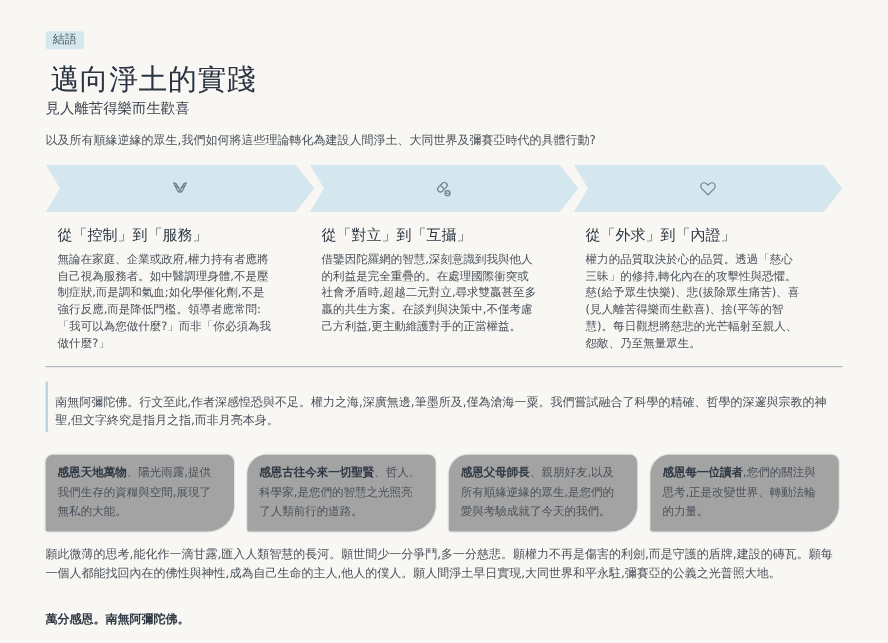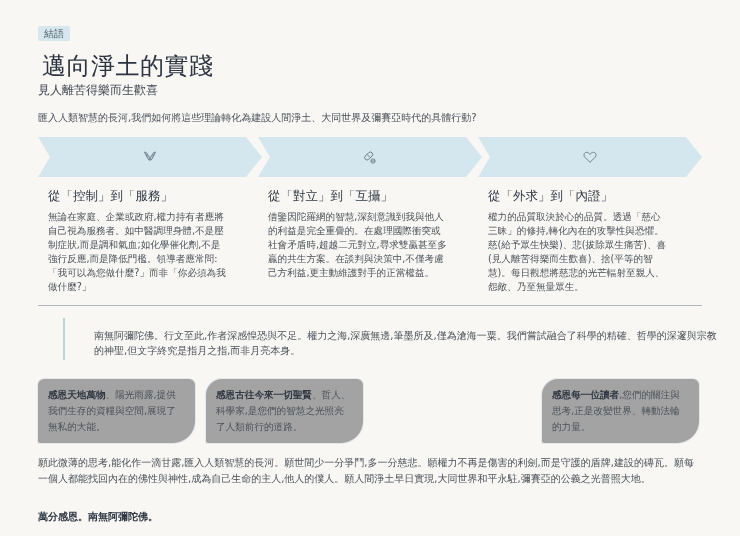--- a/index.html
+++ b/index.html
@@ -39,22 +39,22 @@
   .chev svg { width: 16px; height: 16px; }
   .step-title {
     margin: 10px 0 0 10px; font-size: 12.5px; line-height: 18px; color: #2e3742; white-space: nowrap;
   }
   .step-body {
     margin: 5px 0 0 10px; width: 180px; font-size: 9.6px; line-height: 14px; color: #4a5159;
   }
   .divider { position: absolute; left: 0; top: 305px; width: 664px; height: 1px; background: #b0b7bd; }
   .quote {
     position: absolute; left: 0; top: 318px; width: 660px; height: 42px;
-    border-left: 2px solid #b8d6e0; padding-left: 29px; box-sizing: border-box;
-    font-size: 10px; line-height: 15px; color: #4a5159; padding-top: 10px; margin-left: 25px;
+    border-left: 2px solid #b8d6e0; padding-left: 6px; box-sizing: border-box;
+    font-size: 10px; line-height: 15px; color: #4a5159; padding-top: 10px;
   }
   .thanks { position: absolute; left: 0; top: 379px; width: 664px; height: 64px; }
   .tcard {
     position: absolute; top: 0; height: 64px; width: 157px; box-sizing: border-box;
     background: #a3a3a3;
     border-radius: 16px 6px 22px 2px;
     padding: 8px 10px 0 10px;
     font-size: 9.6px; line-height: 16px; color: #4a5159;
     box-shadow: 0 0 0 1px rgba(160,190,200,0.25);
   }
@@ -69,21 +69,21 @@
     font-size: 10px; line-height: 14px; font-weight: 700; color: #2e3742; margin-top: 16px;
   }
 </style>
 </head>
 <body>
 
 <div class="page">
   <span class="badge">結語</span>
   <h1 class="title">邁向淨土的實踐</h1>
   <div class="subtitle">見人離苦得樂而生歡喜</div>
-  <div class="intro">匯入人類智慧的長河,我們如何將這些理論轉化為建設人間淨土、大同世界及彌賽亞時代的具體行動?</div>
+  <div class="intro">以及所有順緣逆緣的眾生,我們如何將這些理論轉化為建設人間淨土、大同世界及彌賽亞時代的具體行動?</div>
 
   <div class="steps">
     <div class="step" style="left:0">
       <div class="chev">
         <svg viewBox="0 0 24 24" fill="none" stroke="#6b7a86" stroke-width="1.4" stroke-linejoin="round" stroke-linecap="round">
           <path d="M4 5 L9 15 L11 17 L11 12 L7 6 Z"></path>
           <path d="M20 5 L15 15 L13 17 L13 12 L17 6 Z"></path>
           <path d="M5.5 8 L9 11"></path>
             <path d="M18.5 8 L15 11"></path>
         </svg>
@@ -118,20 +118,23 @@
 
   <div class="quote">南無阿彌陀佛。行文至此,作者深感惶恐與不足。權力之海,深廣無邊,筆墨所及,僅為滄海一粟。我們嘗試融合了科學的精確、哲學的深邃與宗教的神聖,但文字終究是指月之指,而非月亮本身。</div>
 
   <div class="thanks">
     <div class="tcard first" style="left:0">
       <b>感恩天地萬物</b><span>、陽光雨露,提供我們生存的資糧與空間,展現了無私的大能。</span>
     </div>
     <div class="tcard" style="left:168px">
       <b>感恩古往今來一切聖賢</b><span>、哲人、科學家,是您們的智慧之光照亮了人類前行的道路。</span>
     </div>
+    <div class="tcard" style="left:336px">
+      <b>感恩父母師長</b><span>、親朋好友,以及所有順緣逆緣的眾生,是您們的愛與考驗成就了今天的我們。</span>
+    </div>
     <div class="tcard" style="left:504px">
       <b>感恩每一位讀者</b><span>,您們的關注與思考,正是改變世界、轉動法輪的力量。</span>
     </div>
   </div>
 
   <div class="closing">願此微薄的思考,能化作一滴甘露,匯入人類智慧的長河。願世間少一分爭鬥,多一分慈悲。願權力不再是傷害的利劍,而是守護的盾牌,建設的磚瓦。願每一個人都能找回內在的佛性與神性,成為自己生命的主人,他人的僕人。願人間淨土早日實現,大同世界和平永駐,彌賽亞的公義之光普照大地。</div>
   <div class="final">萬分感恩。南無阿彌陀佛。</div>
 </div>
 
 </body></html>

